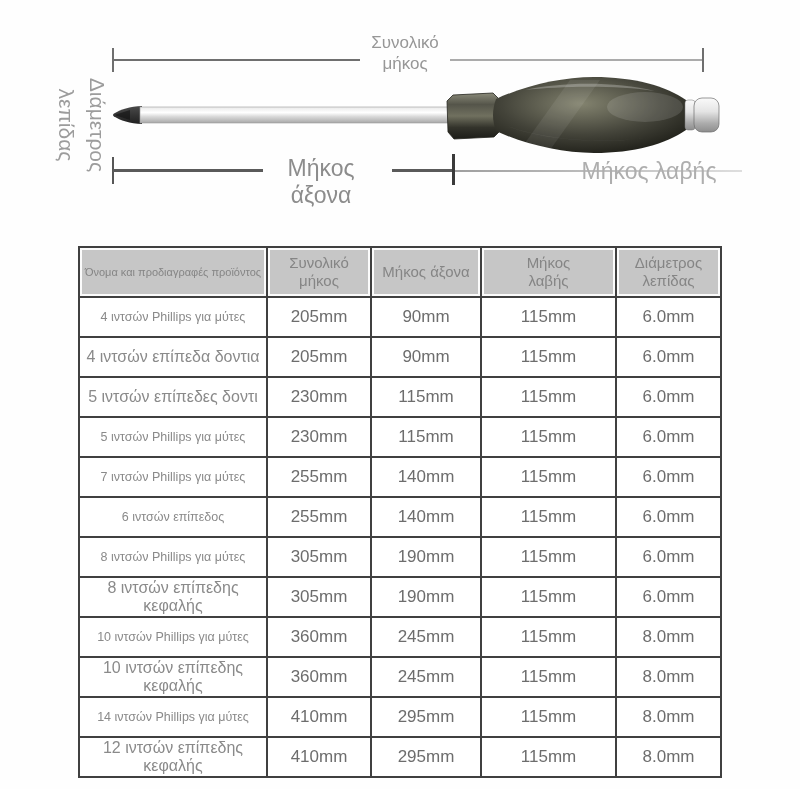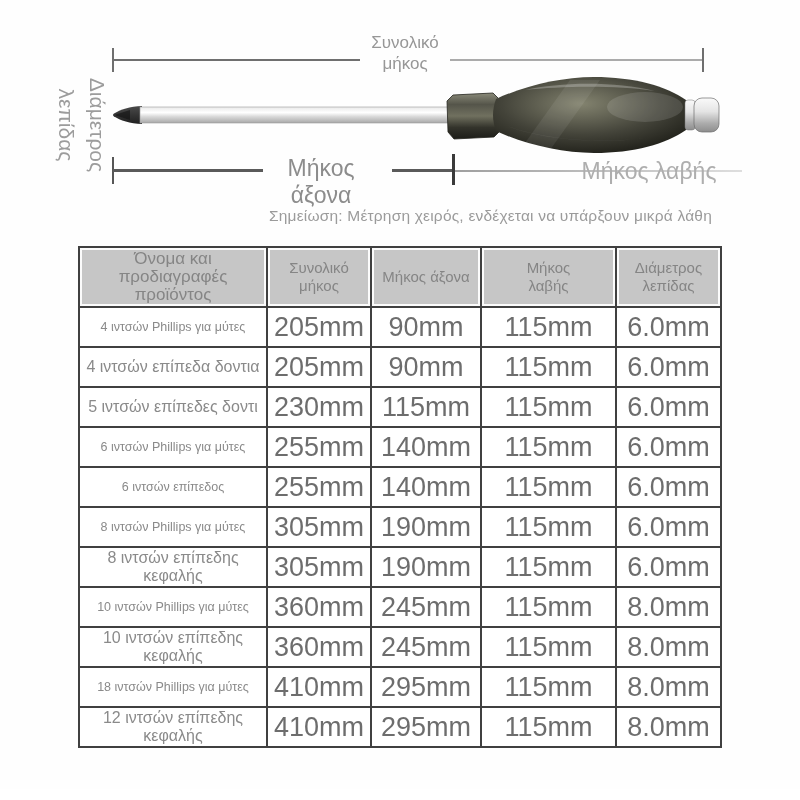--- a/index.html
+++ b/index.html
@@ -25,24 +25,24 @@
   .note{position:absolute;left:0;top:207px;width:712px;text-align:right;
         font-size:15.5px;color:var(--note-text);letter-spacing:.2px;}
 
   
   table.spec{position:absolute;left:78px;top:246px;width:644px;border-collapse:collapse;
              table-layout:fixed;}
   table.spec th, table.spec td{border:2px solid var(--border);overflow:hidden;}
   table.spec th{height:44px;background:var(--header-bg);color:var(--header-text);
                 font-weight:normal;font-size:15px;line-height:18px;padding:2px 4px;
                 box-shadow:inset 0 0 0 2px #fbfbfb;}
-  table.spec th.first{font-size:17px;}
+  table.spec th.first{font-size:11px;}
   table.spec th.pad{padding:2px 26px;}
   table.spec td{height:36px;background:#fff;text-align:center;vertical-align:middle;border-radius:7px;}
-  td.val{font-size:27px;color:var(--value-text);}
+  td.val{font-size:17px;color:var(--value-text);}
   td.name{font-size:12.5px;color:var(--name-text);}
   td.name.small{font-size:16px;}
 
   .bottom-strip{position:absolute;left:0;top:794px;width:800px;height:6px;
                 background:var(--bottom-strip);}
 </style>
 </head>
 <body>
 
 <div id="page">
@@ -107,21 +107,20 @@
   <div class="dim-tick" style="left:112px;top:157px;height:27px;background:#565656;"></div>
   <div class="dim-seg" style="left:113px;top:169px;width:150px;height:3px;background:#5a5a5a;"></div>
   <div class="lbl shaft-label">Μήκος άξονα</div>
   <div class="dim-seg" style="left:392px;top:169px;width:61px;height:3px;background:#5a5a5a;"></div>
   <div class="dim-tick" style="left:452px;top:154px;height:31px;width:3px;background:#3a3a3a;"></div>
   <div class="dim-seg" style="left:455px;top:170px;width:287px;background:linear-gradient(to right,#9f9f9f,#dedede);"></div>
   <div class="lbl handle-label">Μήκος λαβής</div>
 
   <div class="lbl blade-label">Διάμετρος λεπίδας</div>
 
-  <div class="note">Σημείωση: Μέτρηση χειρός, ενδέχεται να υπάρξουν μικρά λάθη</div>
 
   <table class="spec">
     <colgroup>
       <col style="width:188px">
         <col style="width:104px">
         <col style="width:110px">
       <col style="width:135px">
         <col style="width:105px">
     </colgroup>
     <thead>
@@ -149,21 +148,28 @@
           <td class="val">6.0mm</td>
         </tr>
         <tr>
           <td class="name small">5 ιντσών επίπεδες δοντι</td>
           <td class="val">230mm</td>
           <td class="val">115mm</td>
           <td class="val">115mm</td>
           <td class="val">6.0mm</td>
         </tr>
         <tr>
-          <td class="name">6 ιντσών Phillips για μύτες</td>
+          <td class="name">5 ιντσών Phillips για μύτες</td>
+          <td class="val">230mm</td>
+          <td class="val">115mm</td>
+          <td class="val">115mm</td>
+          <td class="val">6.0mm</td>
+        </tr>
+        <tr>
+          <td class="name">7 ιντσών Phillips για μύτες</td>
           <td class="val">255mm</td>
           <td class="val">140mm</td>
           <td class="val">115mm</td>
           <td class="val">6.0mm</td>
         </tr>
         <tr>
           <td class="name">6 ιντσών επίπεδος</td>
           <td class="val">255mm</td>
           <td class="val">140mm</td>
           <td class="val">115mm</td>
@@ -191,21 +197,21 @@
           <td class="val">8.0mm</td>
         </tr>
         <tr>
           <td class="name small">10 ιντσών επίπεδης κεφαλής</td>
           <td class="val">360mm</td>
           <td class="val">245mm</td>
           <td class="val">115mm</td>
           <td class="val">8.0mm</td>
         </tr>
         <tr>
-          <td class="name">18 ιντσών Phillips για μύτες</td>
+          <td class="name">14 ιντσών Phillips για μύτες</td>
           <td class="val">410mm</td>
           <td class="val">295mm</td>
           <td class="val">115mm</td>
           <td class="val">8.0mm</td>
         </tr>
         <tr>
           <td class="name small">12 ιντσών επίπεδης κεφαλής</td>
           <td class="val">410mm</td>
           <td class="val">295mm</td>
           <td class="val">115mm</td>

